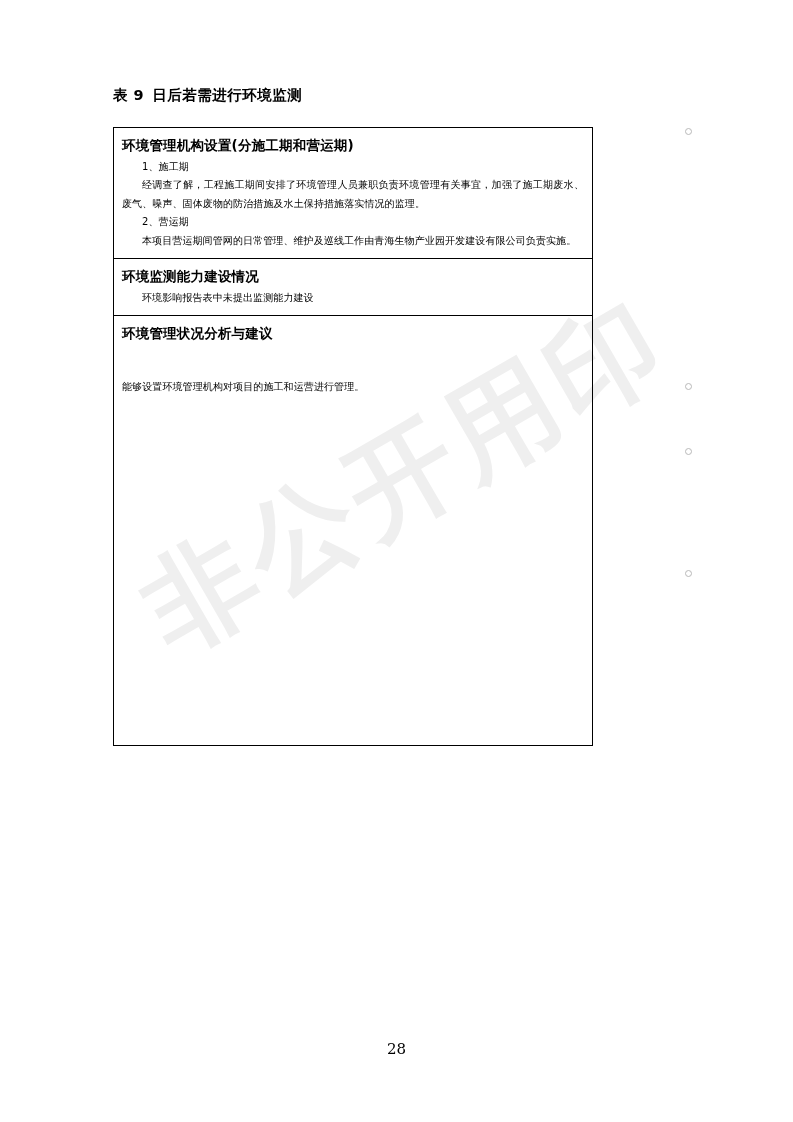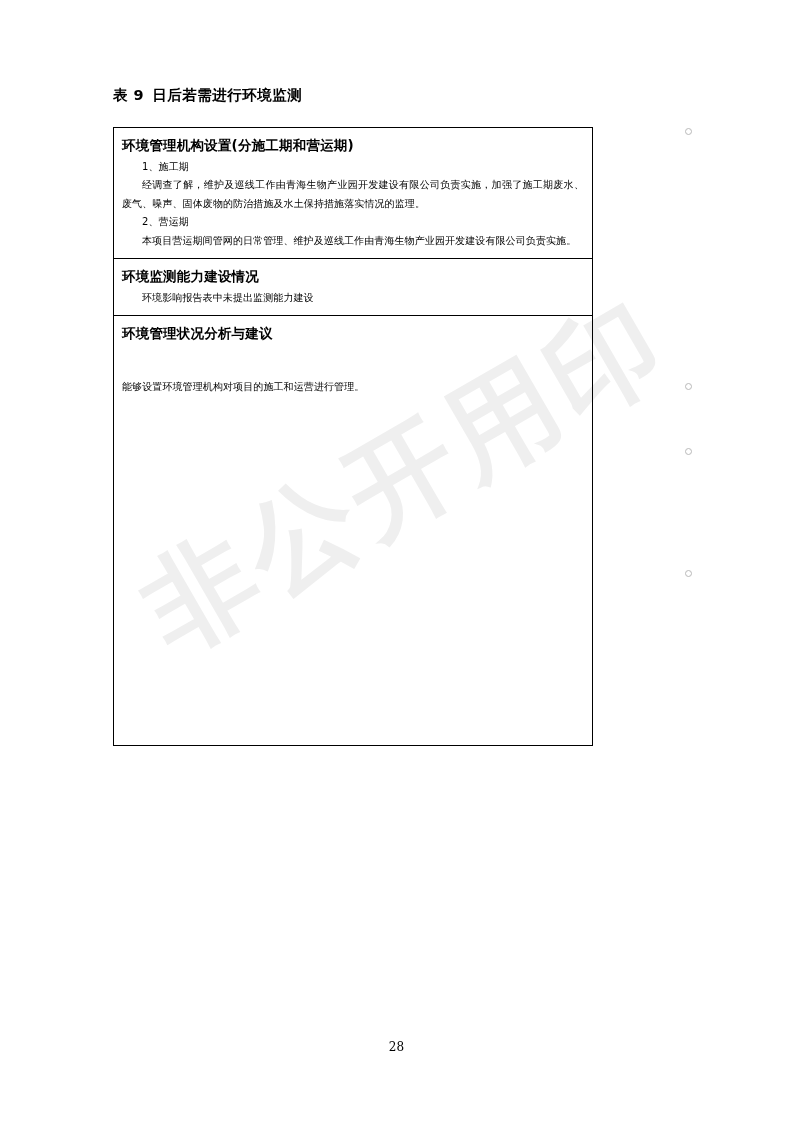--- a/index.html
+++ b/index.html
@@ -95,21 +95,21 @@
   }
   .row-last .cell-inner {
     height: 415px;
   }
   .page-number {
     position: absolute;
     left: 0;
     right: 0;
     top: 1040px;
     text-align: center;
-    font-size: 12px;
+    font-size: 15px;
     font-family: "DejaVu Serif", "Liberation Serif", serif;
   }
   
   .bind-mark {
     position: absolute;
     width: 5px;
     height: 5px;
     border: 1px solid #b9b9b9;
     border-radius: 50%;
     background: #ffffff;
@@ -129,21 +129,21 @@
       <span class="cap-num">表 9</span><span class="cap-text">日后若需进行环境监测</span>
     </div>
 
     <table class="doc-table">
       <tbody>
         <tr>
           <td>
             <div class="cell-inner">
               <div class="sec-title">环境管理机构设置(分施工期和营运期)</div>
               <div class="para">1、施工期</div>
-              <div class="para">经调查了解，维护及巡线工作由青海生物产业园开发建设有限公司负责实施，加强了施工期废水、废气、噪声、固体废物的防治措施及水土保持措施落实情况的监理。</div>
+              <div class="para">经调查了解，工程施工期间安排了环境管理人员兼职负责环境管理有关事宜，加强了施工期废水、废气、噪声、固体废物的防治措施及水土保持措施落实情况的监理。</div>
               <div class="para">2、营运期</div>
               <div class="para">本项目营运期间管网的日常管理、维护及巡线工作由青海生物产业园开发建设有限公司负责实施。</div>
             </div>
           </td>
         </tr>
         <tr>
           <td>
             <div class="cell-inner">
               <div class="sec-title">环境监测能力建设情况</div>
               <div class="para">环境影响报告表中未提出监测能力建设</div>

